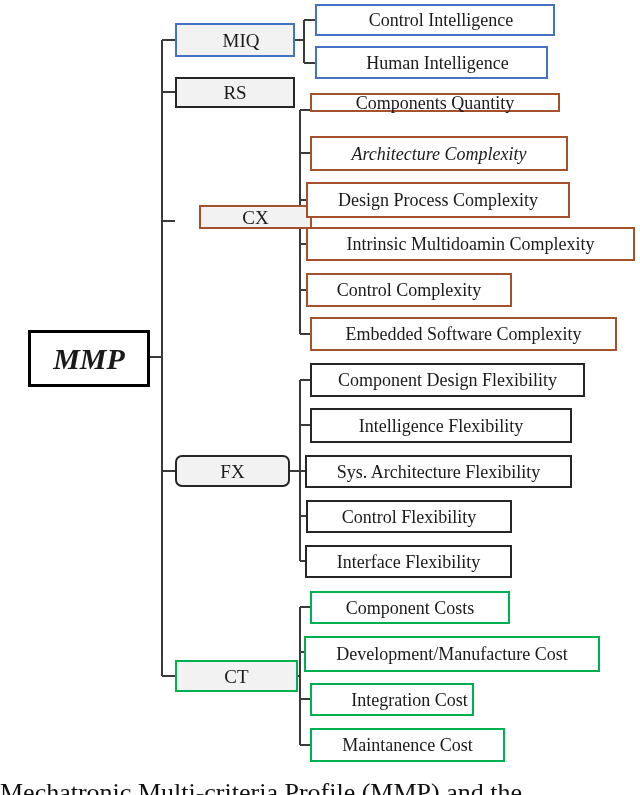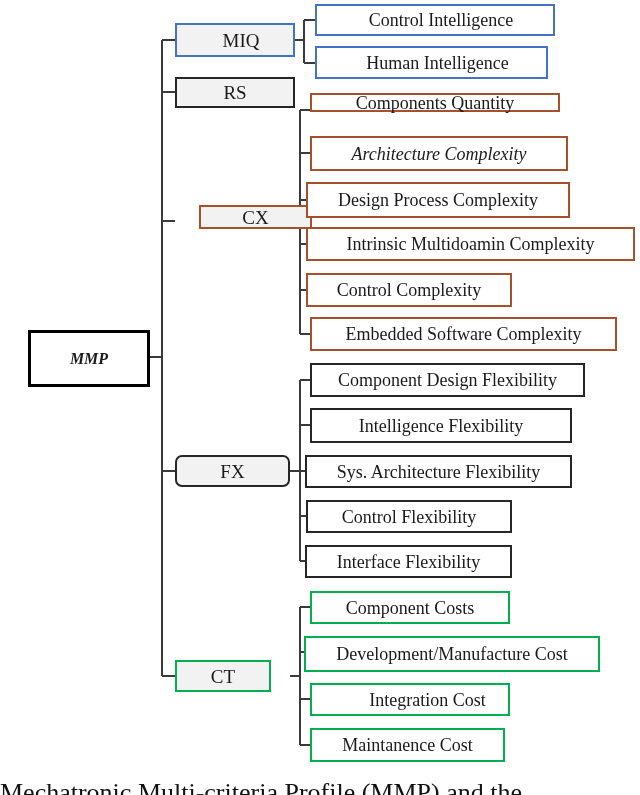--- a/index.html
+++ b/index.html
@@ -22,21 +22,21 @@
     white-space:nowrap;
     line-height:1;
   }
   .cat{
     background:var(--c-box_fill,#F2F2F2);
     font-size:19px;
     border-width:2.5px;
   }
   .root{
     border:3px solid #000;
-    font-size:16px;
+    font-size:30px;
     font-weight:bold;
     font-style:italic;
     background:#ffffff;
   }
   .b-blue{border-color:var(--c-blue,#4472C4);padding-left:12px;}
   .b-brown{border-color:var(--c-brown,#A5512B);}
   .b-green{border-color:var(--c-green,#00B050);}
   .b-black{border-color:var(--c-black,#262626);}
   #caption{
     position:absolute;left:0;top:778px;width:640px;height:17px;
@@ -94,38 +94,38 @@
       <path d="M300,745 L310,745"></path>
     </g>
   </svg>
 
   <div class="node root" style="left:28px;top:330px;width:122px;height:57px;">MMP</div>
 
   <div class="node cat b-blue" style="left:175px;top:23px;width:120px;height:34px;">MIQ</div>
   <div class="node cat b-black" style="left:175px;top:77px;width:120px;height:31px;">RS</div>
   <div class="node cat b-brown" style="left:175px;top:205px;width:113px;height:24px;margin-left:24px;">CX</div>
   <div class="node cat b-black" style="left:175px;top:455px;width:115px;height:32px;border-radius:7px;">FX</div>
-  <div class="node cat b-green" style="left:175px;top:660px;width:96px;height:32px;">CT</div>
+  <div class="node cat b-green" style="left:175px;top:660px;width:123px;height:32px;">CT</div>
 
   <div class="node b-blue" style="left:315px;top:4px;width:240px;height:32px;">Control Intelligence</div>
   <div class="node b-blue" style="left:315px;top:46px;width:233px;height:33px;">Human Intelligence</div>
 
   <div class="node b-brown" style="left:310px;top:93px;width:250px;height:19px;">Components Quantity</div>
   <div class="node b-brown" style="left:310px;top:136px;width:258px;height:35px;font-style:italic;">Architecture Complexity</div>
   <div class="node b-brown" style="left:306px;top:182px;width:264px;height:36px;">Design Process Complexity</div>
   <div class="node b-brown" style="left:306px;top:227px;width:329px;height:34px;">Intrinsic Multidoamin Complexity</div>
   <div class="node b-brown" style="left:306px;top:273px;width:206px;height:34px;">Control Complexity</div>
   <div class="node b-brown" style="left:310px;top:317px;width:307px;height:34px;">Embedded Software Complexity</div>
 
   <div class="node b-black" style="left:310px;top:363px;width:275px;height:34px;">Component Design Flexibility</div>
   <div class="node b-black" style="left:310px;top:408px;width:262px;height:35px;">Intelligence Flexibility</div>
   <div class="node b-black" style="left:305px;top:455px;width:267px;height:33px;">Sys. Architecture Flexibility</div>
   <div class="node b-black" style="left:306px;top:500px;width:206px;height:33px;">Control Flexibility</div>
   <div class="node b-black" style="left:305px;top:545px;width:207px;height:33px;">Interface Flexibility</div>
 
   <div class="node b-green" style="left:310px;top:591px;width:200px;height:33px;">Component Costs</div>
   <div class="node b-green" style="left:304px;top:636px;width:296px;height:36px;">Development/Manufacture Cost</div>
-  <div class="node b-green" style="left:310px;top:683px;width:200px;height:33px;padding-left:35px;">Integration Cost</div>
+  <div class="node b-green" style="left:310px;top:683px;width:164px;height:33px;padding-left:35px;">Integration Cost</div>
   <div class="node b-green" style="left:310px;top:728px;width:195px;height:34px;">Maintanence Cost</div>
 
   <div id="caption">Mechatronic Multi-criteria Profile (MMP) and the</div>
 
 </div>
 
 </body></html>

